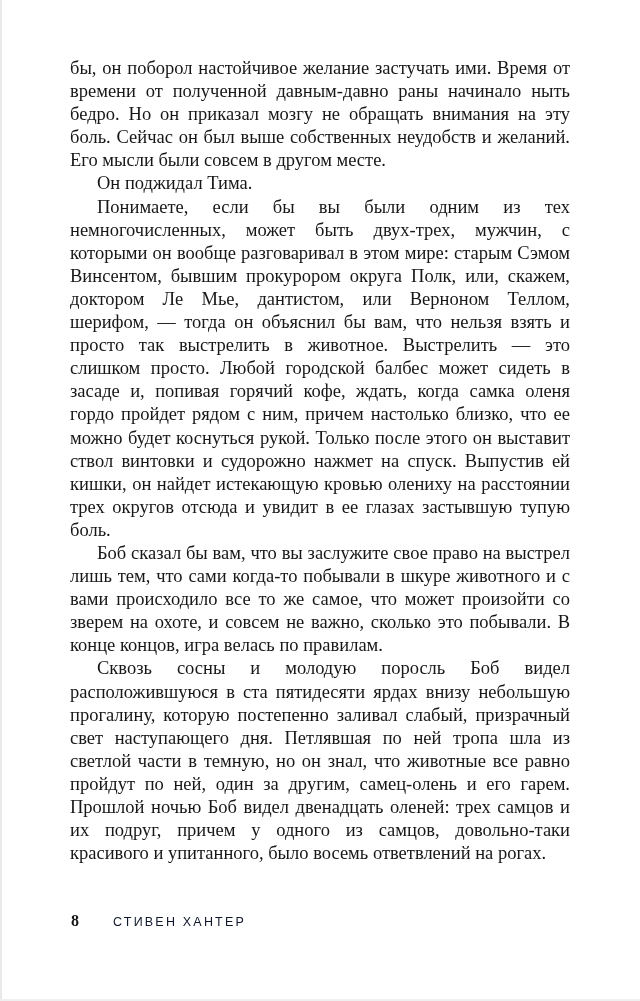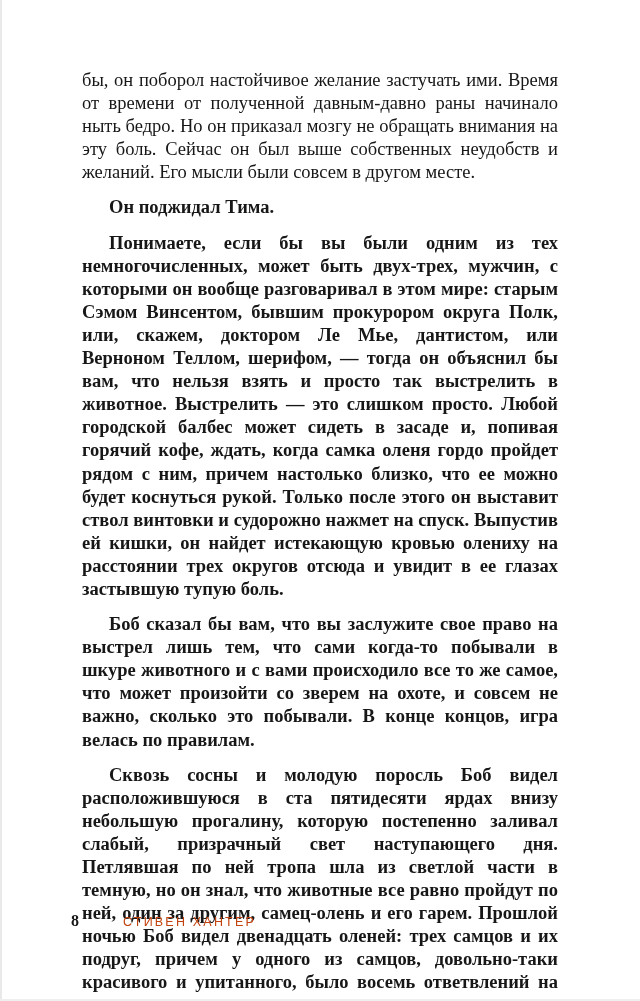--- a/index.html
+++ b/index.html
@@ -34,47 +34,46 @@
     width: 500px;
     font-family: "Liberation Serif", serif;
     font-size: 18.5px;
     line-height: 23.1px;
     color: #171717;
     text-align: justify;
     hyphens: auto;
     -webkit-hyphens: auto;
   }
   .text-block p {
-    margin: 12px;
+    margin: 0;
     padding: 0;
   }
   .text-block p.indent {
     text-indent: 27px;
-    font-weight: bold;
   }
   .page-footer {
     position: absolute;
     left: 71px;
     top: 912px;
     width: 500px;
     display: flex;
     align-items: baseline;
     font-family: "Liberation Serif", serif;
     color: #222222;
   }
   .page-number {
     font-size: 16px;
     font-weight: bold;
     color: #171717;
   }
   .running-title {
-    margin-left: 44px;
+    margin-left: 34px;
     font-size: 12.5px;
     letter-spacing: 2.2px;
-    color: #c2410c;
+    color: #0f172a;
     text-transform: uppercase;
     font-family: "Liberation Sans", sans-serif;
   }
 </style>
 </head>
 <body>
 
 <div class="page">
   <div class="scan-edge-left"></div>
   <div class="scan-edge-bottom"></div>

